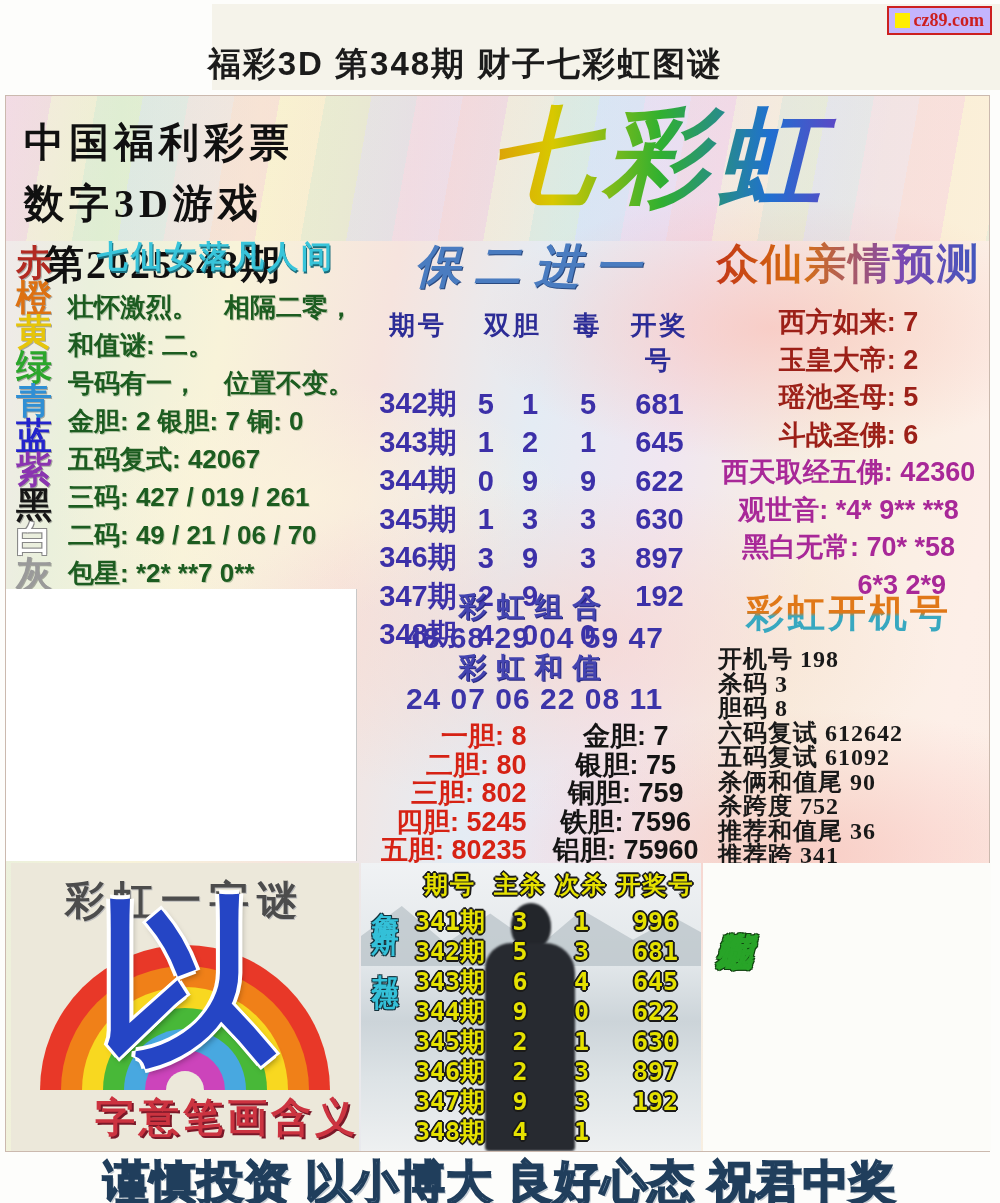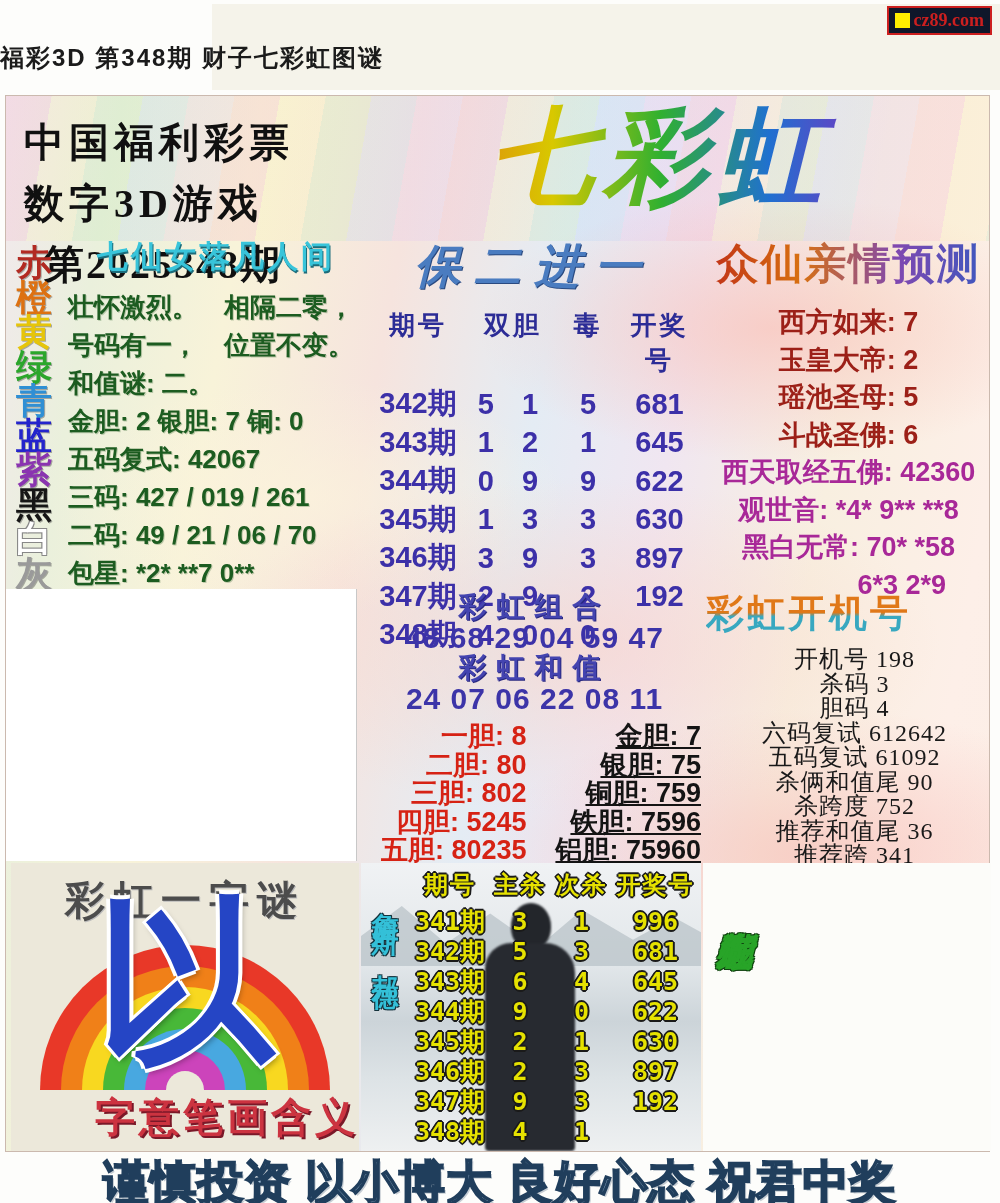--- a/index.html
+++ b/index.html
@@ -1,24 +1,24 @@
 <!DOCTYPE html>
 <html><head>
 <meta charset="utf-8">
 <style>
   * { margin:0; padding:0; box-sizing:border-box; }
   body { width:1000px; height:1203px; background:#fdfdfb; font-family:"Liberation Sans", sans-serif; position:relative; overflow:hidden; }
 
   .title-strip { position:absolute; left:212px; top:4px; width:788px; height:86px; background:#f5f3ea; }
 
-  .logo-box { position:absolute; top:6px; right:8px; border:2px solid #cc1f1f; background:#0f172a; display:flex; align-items:center; gap:4px; padding:2px 6px; z-index:20; text-decoration:none; }
+  .logo-box { position:absolute; top:6px; right:8px; border:2px solid #cc1f1f; background:#c4b5fd; display:flex; align-items:center; gap:4px; padding:2px 6px; z-index:20; text-decoration:none; }
   .logo-square { width:15px; height:15px; background:#ffee00; display:inline-block; }
   .logo-text { font-family:"Liberation Serif", serif; font-size:18px; font-weight:bold; color:#cc1f1f; }
 
-  .page-title { position:absolute; top:42px; left:0; width:930px; font-size:24px; font-weight:bold; color:#1b1b1b; letter-spacing:2px; z-index:5; }
+  .page-title { position:absolute; top:42px; left:0; width:930px; text-align:center; font-size:33px; font-weight:bold; color:#1b1b1b; letter-spacing:2px; z-index:5; }
 
   .main { position:absolute; left:5px; top:95px; width:985px; height:1057px; border:1px solid #cbb9ae;
     background:
       radial-gradient(ellipse 420px 190px at 78% 22%, rgba(249,196,188,.75), rgba(249,196,188,0) 70%),
       radial-gradient(ellipse 520px 240px at 58% 52%, rgba(250,210,198,.60), rgba(250,210,198,0) 70%),
       radial-gradient(ellipse 460px 210px at 82% 72%, rgba(247,188,182,.65), rgba(247,188,182,0) 70%),
       radial-gradient(ellipse 380px 170px at 30% 38%, rgba(252,244,220,.70), rgba(252,244,220,0) 70%),
       linear-gradient(100deg,#f2e8ee 0%,#eaf0dc 10%,#f8f3d9 22%,#f6e4de 36%,#e4ecf4 50%,#f0e6f1 62%,#f8efe0 76%,#fdefe8 90%,#fceee6 100%);
   }
   .header-arcs { position:absolute; left:0; top:0; width:100%; height:145px; opacity:.55; pointer-events:none;
@@ -58,27 +58,27 @@
   .god-purple { font-size:27px; font-weight:bold; color:#a82898; line-height:37.5px; }
   .god-purple:last-child { text-align:right; padding-right:45px; }
 
   .white-box { position:absolute; left:0; top:493px; width:350px; height:272px; background:#fff; z-index:4; box-shadow:1px 0 0 #c8c8c8; }
 
   .combo { position:absolute; left:362px; top:496px; width:333px; z-index:3; text-align:center; }
   .combo-title { font-size:28px; font-weight:bold; color:#4444b0; letter-spacing:10px; line-height:30px; text-shadow:1px 1px 0 #282880; }
   .combo-nums { font-size:30px; font-weight:bold; color:#3c34a8; letter-spacing:1px; line-height:31px; }
   .dan-grid { display:grid; grid-template-columns:1fr 1fr; margin-top:8px; }
   .dan-red-item { font-size:27px; font-weight:bold; color:#d62214; line-height:28.5px; text-align:right; padding-right:8px; white-space:nowrap; }
-  .dan-black-item { font-size:27px; font-weight:bold; color:#141414; line-height:28.5px; text-align:right; padding-left:16px; white-space:nowrap;text-decoration:underline; }
+  .dan-black-item { font-size:27px; font-weight:bold; color:#141414; line-height:28.5px; text-align:center; padding-left:16px; white-space:nowrap; }
 
   .kaiji { position:absolute; left:700px; top:492px; width:285px; z-index:3; }
-  .kaiji-title { text-align:left; font-size:38px; font-weight:bold; letter-spacing:3px; font-family:"Liberation Serif", serif; margin-bottom:8px;
+  .kaiji-title { text-align:center; font-size:38px; font-weight:bold; letter-spacing:3px; font-family:"Liberation Serif", serif; margin-bottom:8px;
     background:linear-gradient(180deg,#e07818 48%,#38a8c0 56%);
     -webkit-background-clip:text; background-clip:text; color:transparent; -webkit-text-fill-color:transparent; }
-  .kaiji-item { font-family:"Liberation Serif", serif; font-size:24px; font-weight:400; color:#191919; line-height:24.5px; padding-left:12px; letter-spacing:1px; white-space:nowrap;text-align:center; }
+  .kaiji-item { font-family:"Liberation Serif", serif; font-size:24px; font-weight:700; color:#191919; line-height:24.5px; padding-left:12px; letter-spacing:1px; white-space:nowrap; }
 
   .riddle { position:absolute; left:5px; top:767px; width:348px; height:288px; background:#ece8da; z-index:3; overflow:hidden; }
   .riddle-title { margin-top:10px; text-align:center; font-family:"Liberation Serif", serif; font-size:40px; font-weight:bold; color:#4c4c4c; letter-spacing:8px; text-shadow:1px 1px 0 #bbb; }
   .rainbow { position:absolute; left:29px; top:82px; width:290px; height:145px; }
   .ring { position:absolute; bottom:0; left:50%; transform:translateX(-50%); border-radius:300px 300px 0 0; }
   .riddle-char { position:absolute; left:0; top:24px; width:100%; text-align:center; font-size:178px; line-height:192px; font-weight:bold; color:#2545c5; z-index:6; font-family:"Liberation Serif", serif;
     text-shadow:-4px 0 0 #fff,4px 0 0 #fff,0 -4px 0 #fff,0 4px 0 #fff,3px 4px 6px rgba(0,0,0,.35); }
   .riddle-caption { position:absolute; bottom:6px; width:100%; text-align:right; font-family:"Liberation Serif", serif; font-size:40px; font-weight:bold; color:#cc3340; letter-spacing:4px; text-shadow:2px 2px 0 #7a1828; }
 
   .photo { position:absolute; left:355px; top:767px; width:340px; height:288px; z-index:3; overflow:hidden;
@@ -138,22 +138,22 @@
       <div class="color-char" style="color: rgb(138, 52, 176);">紫</div>
       <div class="color-char" style="color: rgb(22, 22, 22);">黑</div>
       <div class="color-char" style="color: rgb(255, 255, 255);">白</div>
       <div class="color-char" style="color: rgb(154, 154, 154);">灰</div>
     </div>
 
   <div class="fairy">
     <div class="fairy-title">七仙女落凡人间</div>
     <div class="fairy-lines">
         <div class="fairy-line">壮怀激烈。　相隔二零，</div>
+        <div class="fairy-line">和值谜: 二。</div>
         <div class="fairy-line">号码有一，　位置不变。</div>
-        <div class="fairy-line">和值谜: 二。</div>
         <div class="fairy-line">金胆: 2 银胆: 7 铜: 0</div>
         <div class="fairy-line">五码复式: 42067</div>
         <div class="fairy-line">三码: 427 / 019 / 261</div>
         <div class="fairy-line">二码: 49 / 21 / 06 / 70</div>
         <div class="fairy-line">包星: *2* **7 0**</div>
       </div>
   </div>
 
   <div class="midtab">
     <div class="midtab-title">保二进一</div>
@@ -248,21 +248,21 @@
           <div class="dan-black-item">铝胆: 75960</div>
         </div>
     </div>
   </div>
 
   <div class="kaiji">
     <div class="kaiji-title">彩虹开机号</div>
     <div class="kaiji-items">
         <div class="kaiji-item">开机号 198</div>
         <div class="kaiji-item">杀码 3</div>
-        <div class="kaiji-item">胆码 4</div>
+        <div class="kaiji-item">胆码 8</div>
         <div class="kaiji-item">六码复试 612642</div>
         <div class="kaiji-item">五码复试 61092</div>
         <div class="kaiji-item">杀俩和值尾 90</div>
         <div class="kaiji-item">杀跨度 752</div>
         <div class="kaiji-item">推荐和值尾 36</div>
         <div class="kaiji-item">推荐跨 341</div>
       </div>
   </div>
 
   <div class="riddle">

